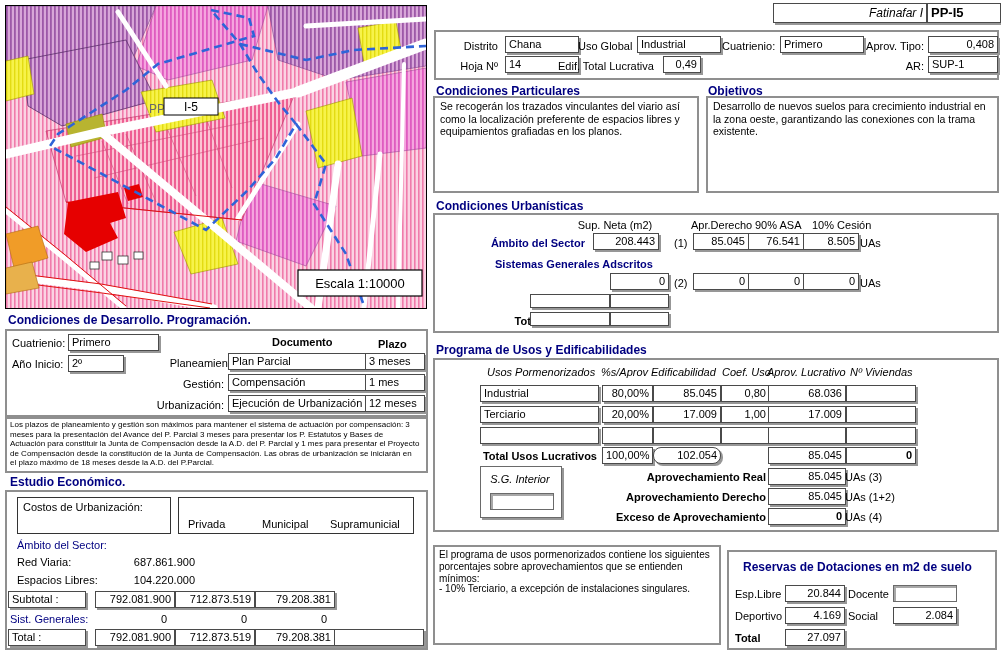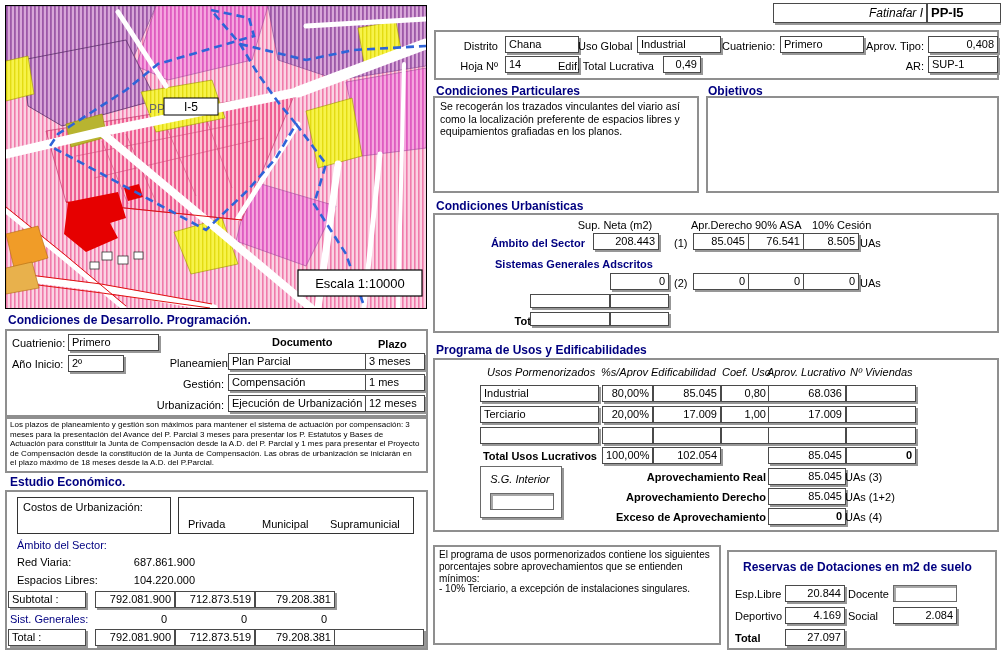--- a/index.html
+++ b/index.html
@@ -142,20 +142,21 @@
   <div class="fb r" style="left:663px;top:56px;width:30px;">0,49</div>
   <div class="lbl r" style="left:880px;top:60px;width:44px;">AR:</div>
   <div class="fb" style="left:928px;top:56px;width:62px;">SUP-1</div>
 
   <div class="sect" style="left:436px;top:84px;">Condiciones Particulares</div>
   <div class="gbox" style="left:433px;top:96px;width:262px;height:93px;"></div>
   <div class="txt" style="left:440px;top:100px;width:248px;">Se recogerán los trazados vinculantes del viario así como la localización preferente de espacios libres y equipamientos grafiadas en los planos.</div>
 
   <div class="sect" style="left:708px;top:84px;">Objetivos</div>
   <div class="gbox" style="left:706px;top:96px;width:289px;height:93px;"></div>
+  <div class="txt" style="left:713px;top:100px;width:275px;">Desarrollo de nuevos suelos para crecimiento industrial en la zona oeste, garantizando las conexiones con la trama existente.</div>
 
   <div class="sect" style="left:436px;top:199px;">Condiciones Urbanísticas</div>
   <div class="gbox" style="left:433px;top:213px;width:562px;height:116px;"></div>
   <div class="lbl c" style="left:560px;top:219px;width:110px;">Sup. Neta (m2)</div>
   <div class="lbl" style="left:691px;top:219px;">Apr.Derecho</div>
   <div class="lbl" style="left:755px;top:219px;">90% ASA</div>
   <div class="lbl" style="left:812px;top:219px;">10% Cesión</div>
 
   <div class="lbl r b navy" style="left:460px;top:237px;width:125px;">Ámbito del Sector</div>
   <div class="fb r" style="left:593px;top:233px;width:58px;">208.443</div>
@@ -205,21 +206,21 @@
 
   <div class="fb" style="left:480px;top:427px;width:111px;"></div>
   <div class="fb r" style="left:602px;top:427px;width:43px;"></div>
   <div class="fb r" style="left:653px;top:427px;width:60px;"></div>
   <div class="fb r" style="left:721px;top:427px;width:41px;"></div>
   <div class="fb r" style="left:768px;top:427px;width:70px;"></div>
   <div class="fb r" style="left:846px;top:427px;width:62px;"></div>
 
   <div class="lbl r b" style="left:455px;top:450px;width:142px;">Total Usos Lucrativos</div>
   <div class="fb r" style="left:602px;top:447px;width:43px;">100,00%</div>
-  <div class="fb r" style="left:653px;top:447px;width:60px;">102.054</div>
+  <div class="fb r" style="left:653px;top:447px;width:60px;border-radius:8px;">102.054</div>
   <div class="fb r" style="left:768px;top:447px;width:70px;">85.045</div>
   <div class="fb r b" style="left:846px;top:447px;width:62px;">0</div>
 
   <div style="position:absolute;left:480px;top:466px;width:80px;height:50px;border:1px solid #6a6a6a;box-shadow:2px 2px 0 #979797;background:#fff;"></div>
   <div class="lbl i c" style="left:480px;top:473px;width:80px;">S.G. Interior</div>
   <div class="fb inset" style="left:490px;top:493px;width:56px;"></div>
 
   <div class="lbl r b" style="left:600px;top:471px;width:166px;">Aprovechamiento Real</div>
   <div class="fb r" style="left:768px;top:468px;width:70px;">85.045</div>
   <div class="lbl" style="left:845px;top:471px;">UAs  (3)</div>

